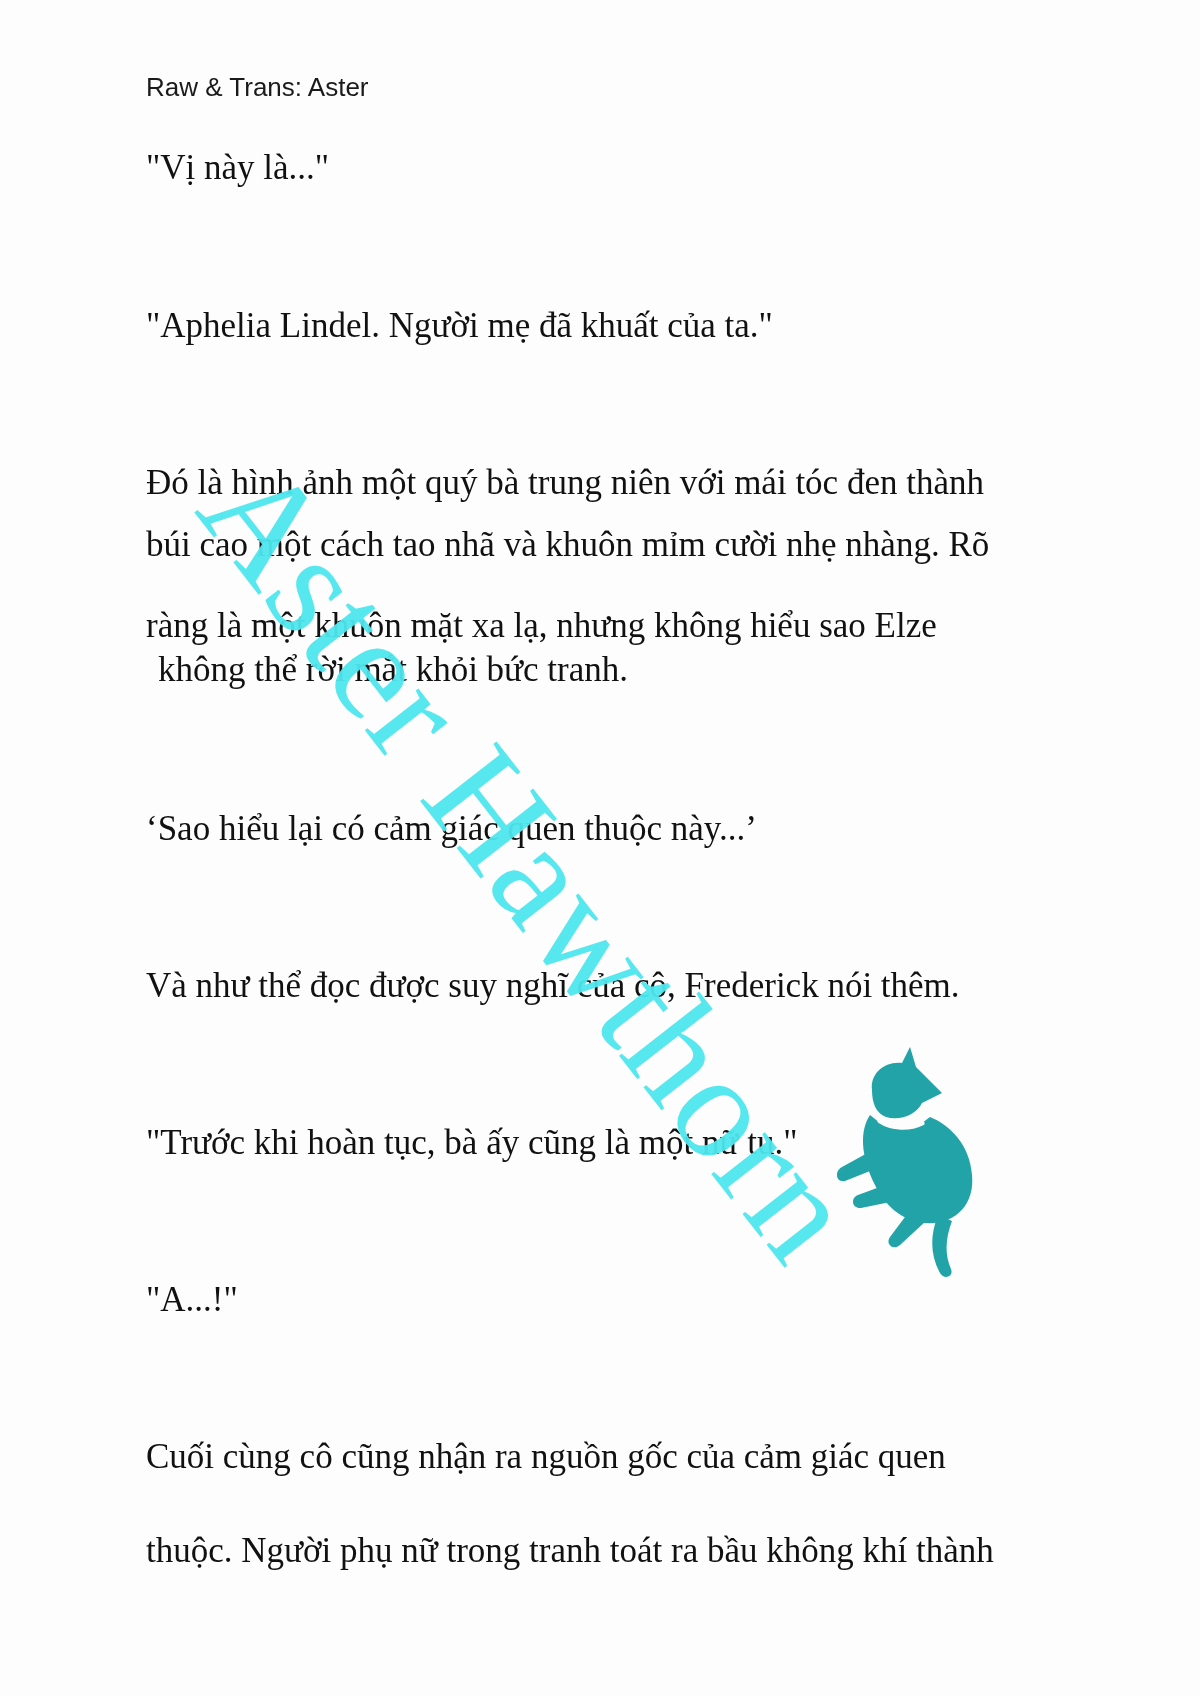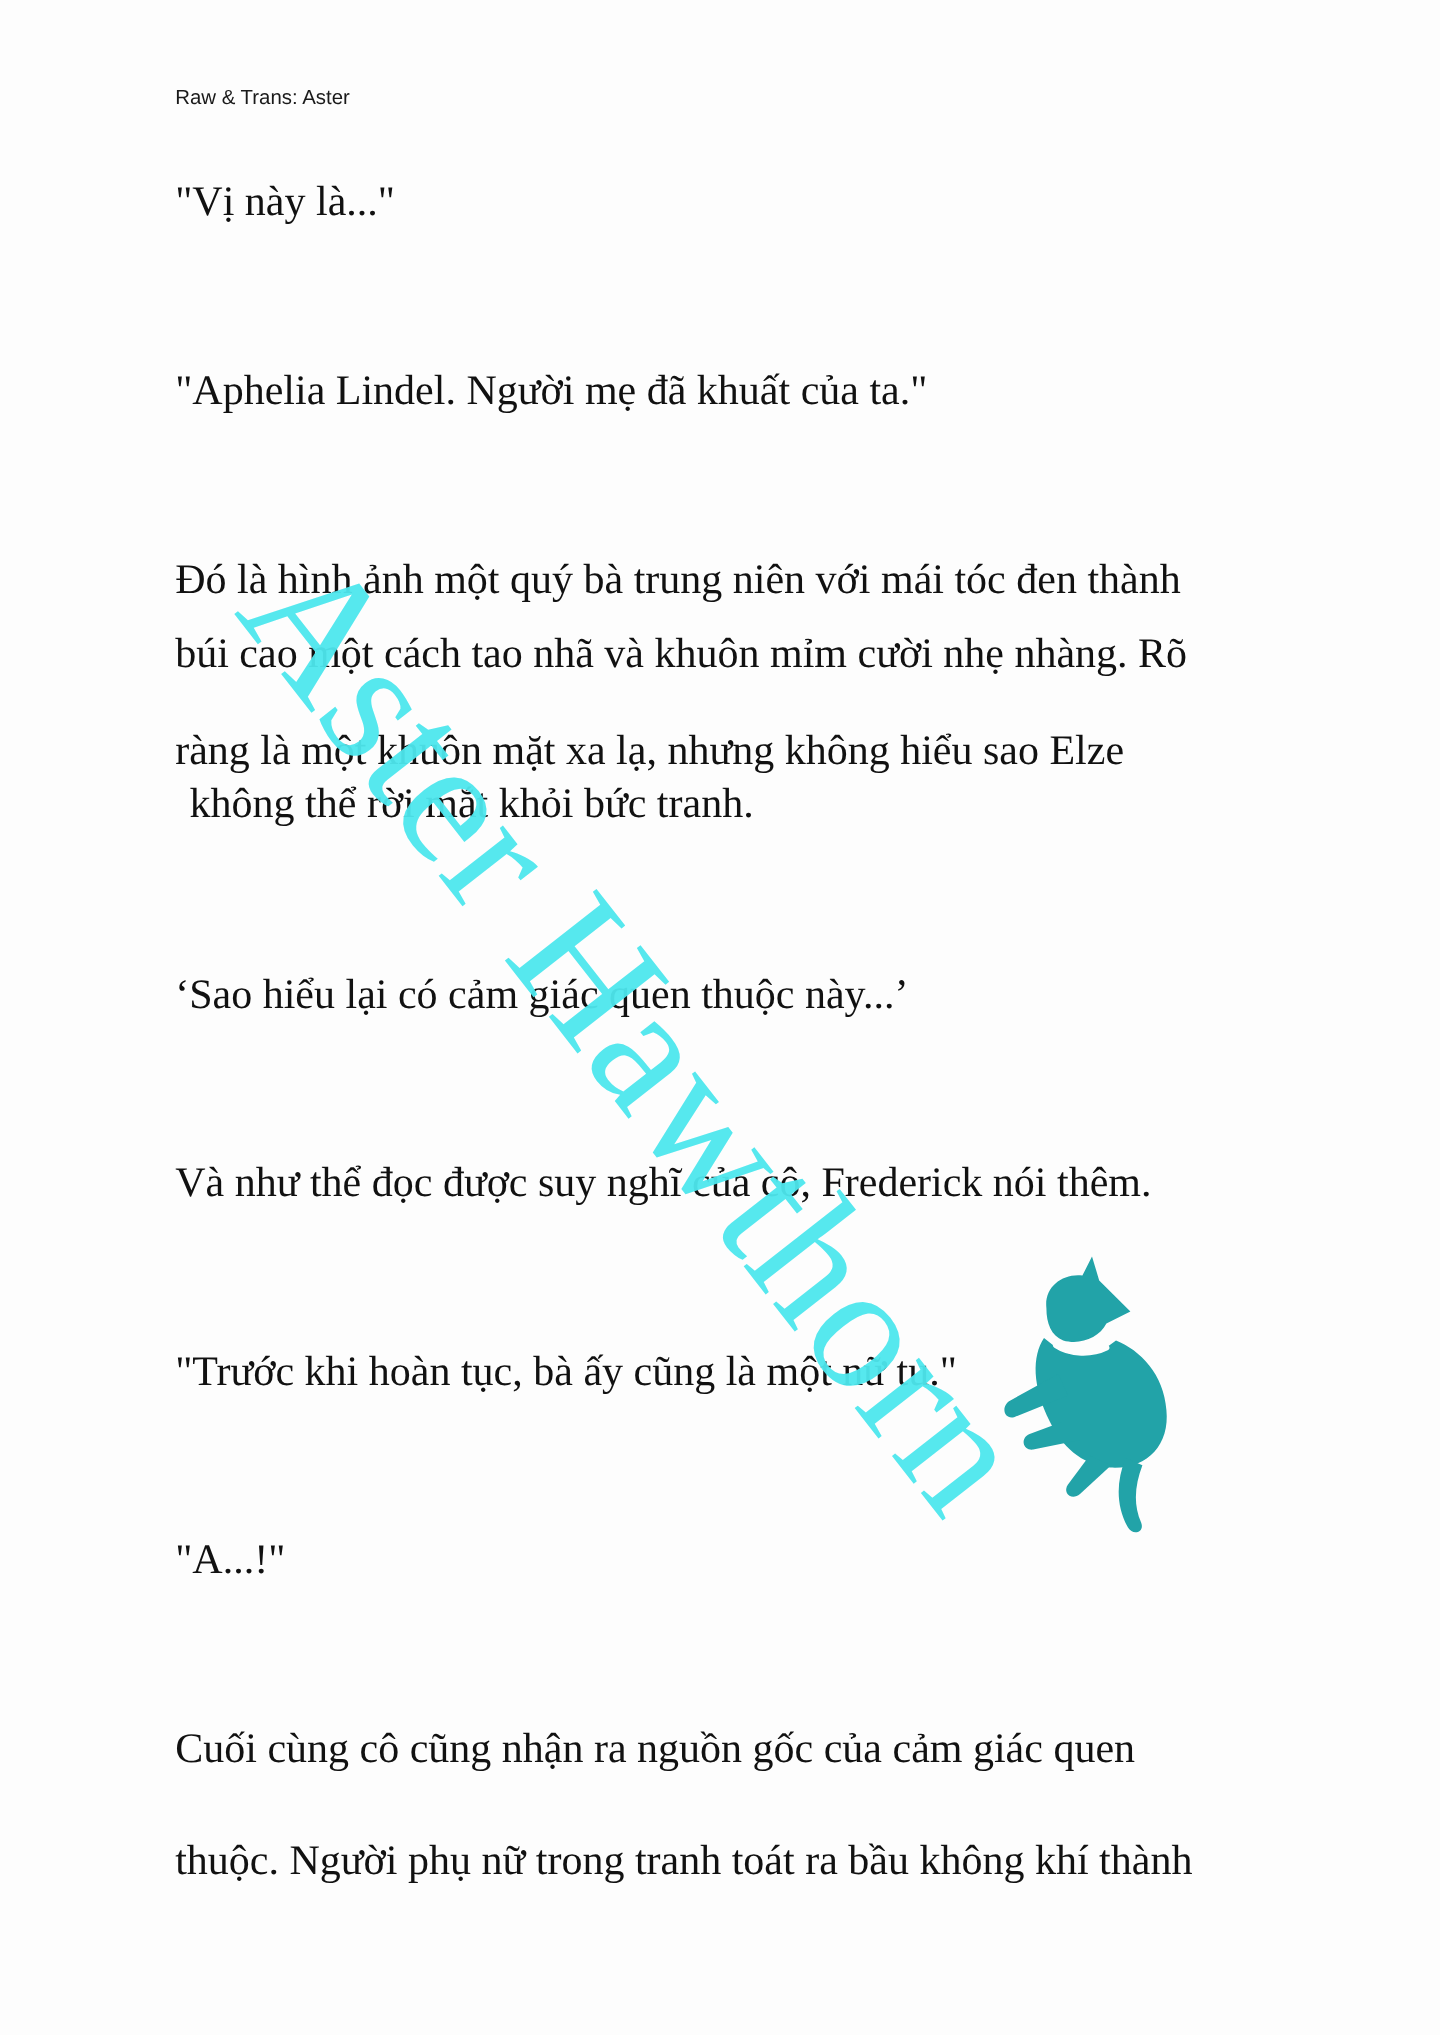--- a/index.html
+++ b/index.html
@@ -13,21 +13,21 @@
       position: relative;
       overflow: hidden;
       font-family: "Liberation Serif", "DejaVu Serif", serif;
       color: #111111;
     }
     .credit {
       position: absolute;
       left: 146px;
       top: 72px;
       font-family: "Liberation Sans", "DejaVu Sans", sans-serif;
-      font-size: 17px;
+      font-size: 26px;
       color: #1a1a1a;
       white-space: nowrap;
     }
     .line {
       position: absolute;
       left: 146px;
       font-size: 35px;
       line-height: 40px;
       white-space: nowrap;
       color: #111111;

